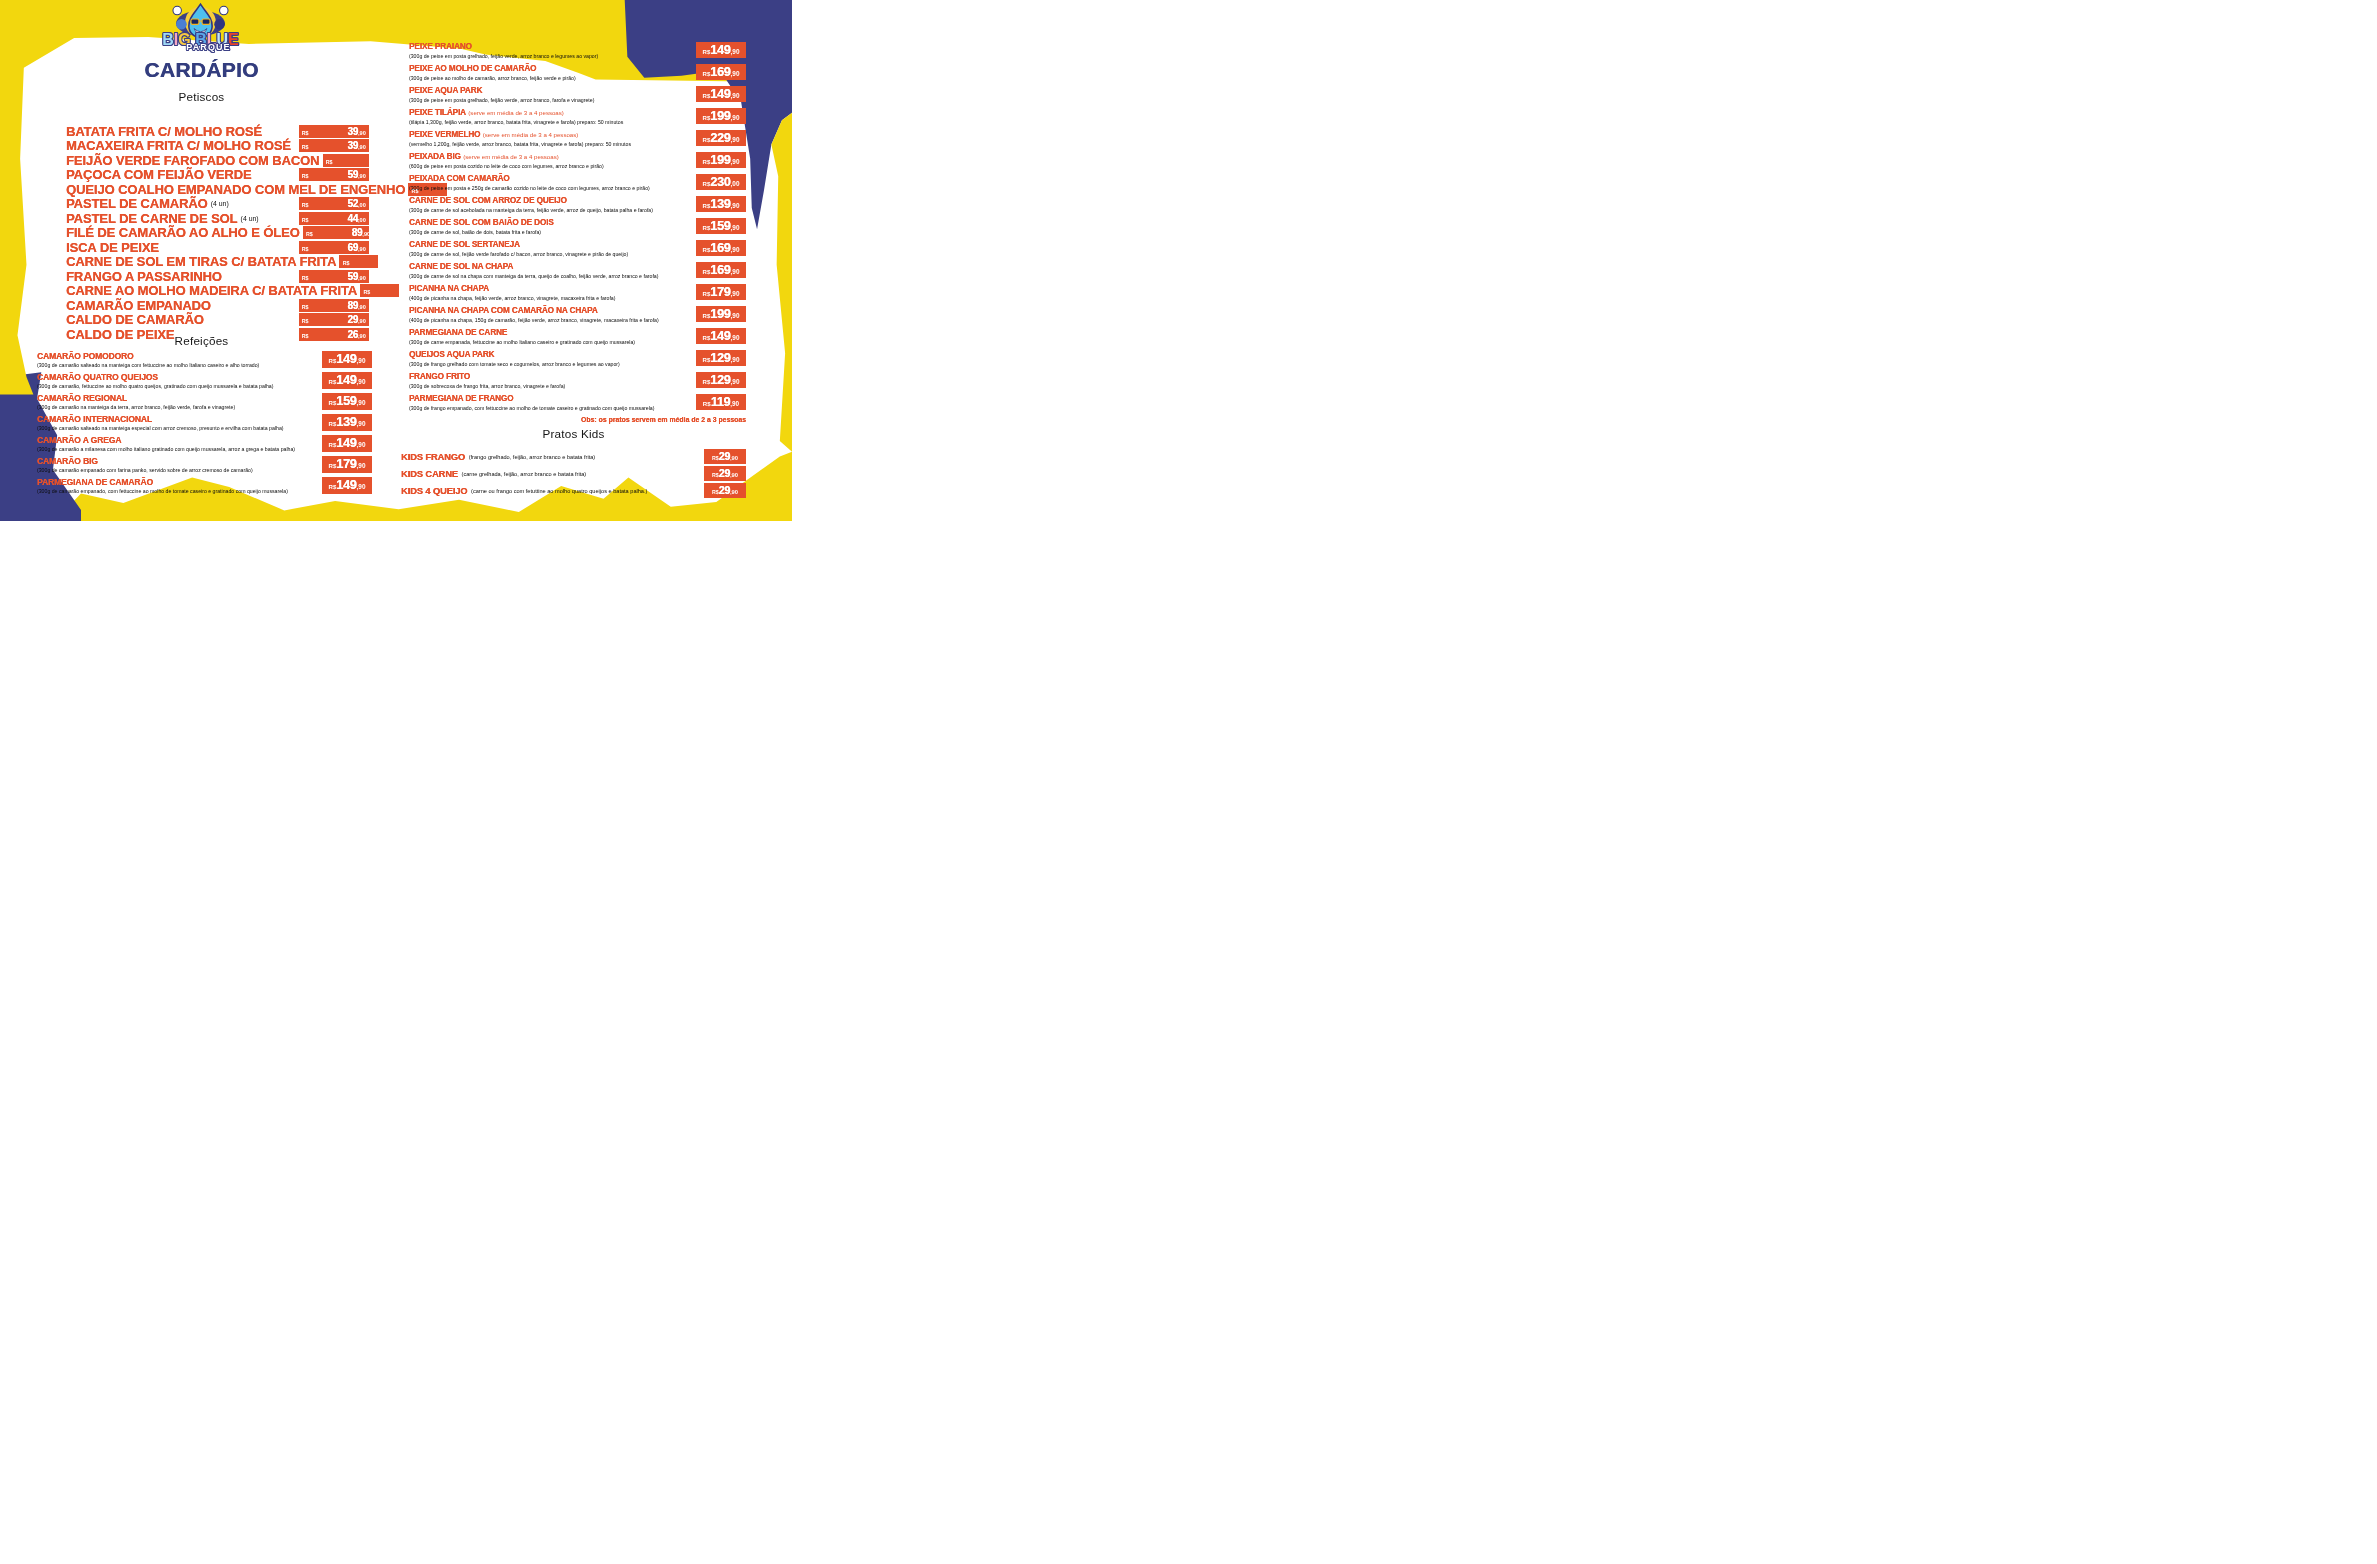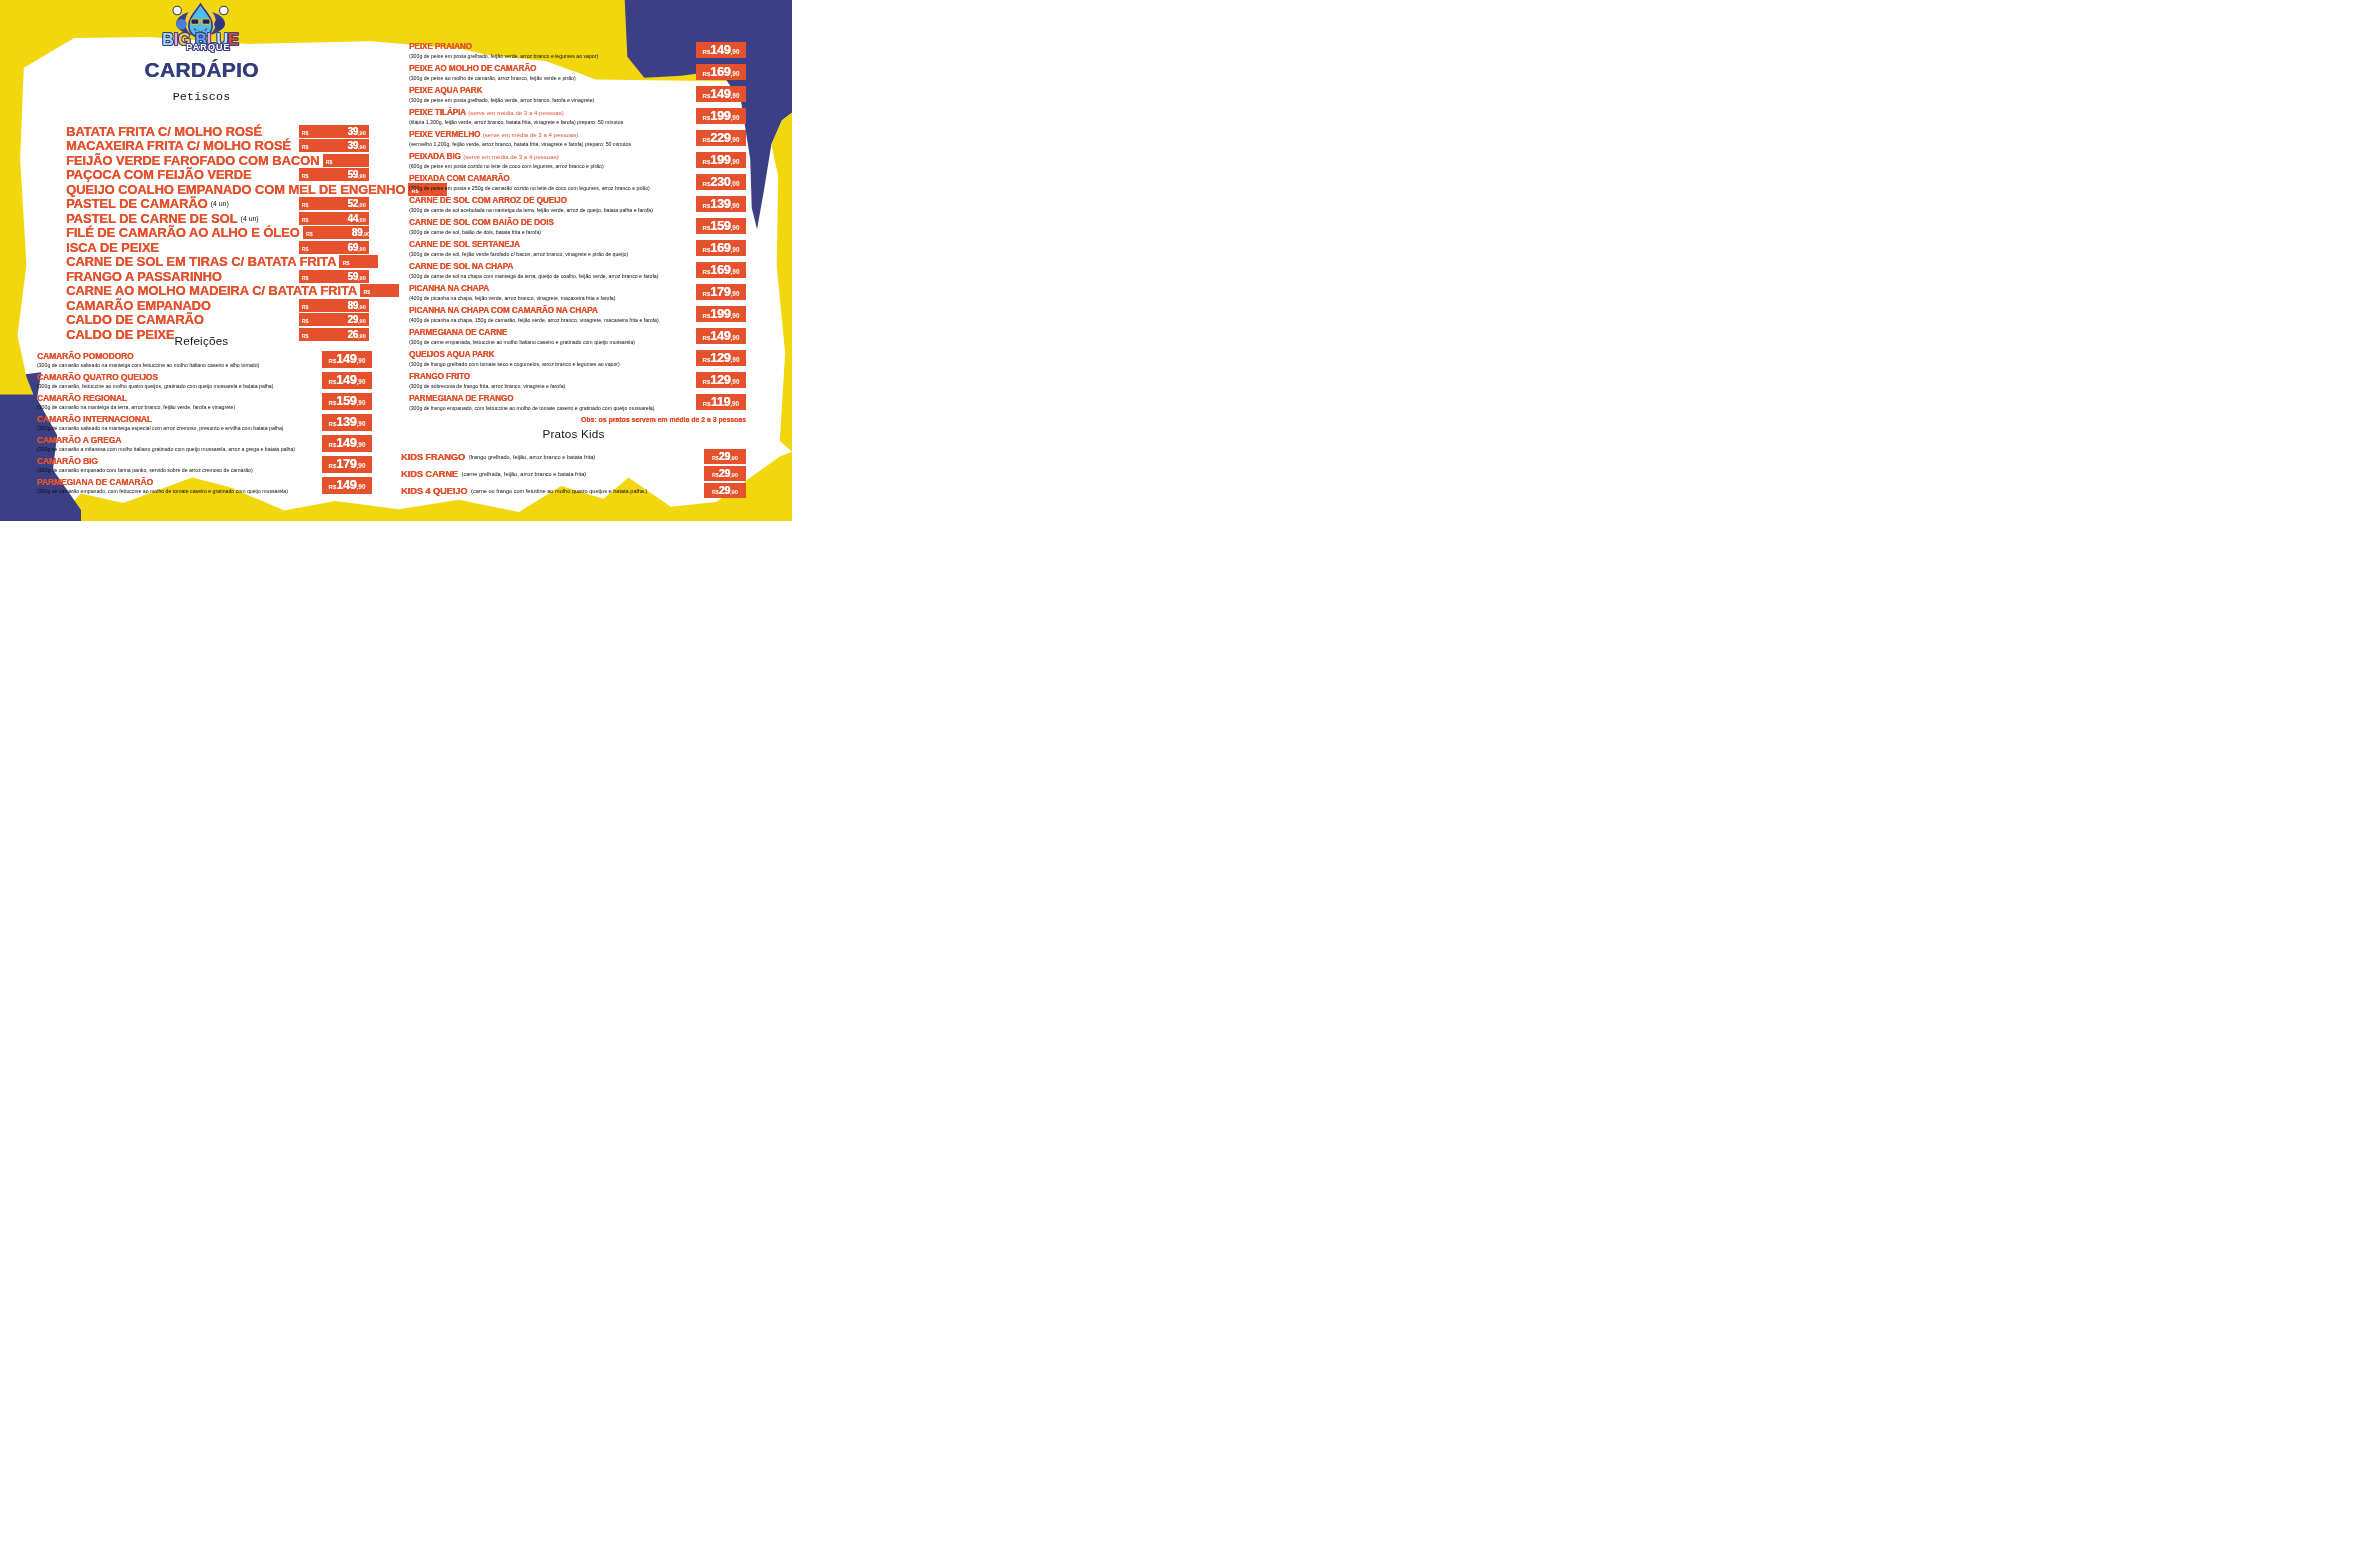--- a/index.html
+++ b/index.html
@@ -24,21 +24,21 @@
       0.8px 0.8px 0 var(--navy),-0.8px 0.8px 0 var(--navy),0.8px -0.8px 0 var(--navy),-0.8px -0.8px 0 var(--navy);}
   .logo-word2{position:absolute;left:16px;right:0;top:41px;text-align:center;color:#fff;
     font-weight:700;font-size:9px;letter-spacing:1.1px;
     text-shadow:1.1px 0 0 var(--navy),-1.1px 0 0 var(--navy),0 1.1px 0 var(--navy),0 -1.1px 0 var(--navy),
       0.8px 0.8px 0 var(--navy),-0.8px 0.8px 0 var(--navy),0.8px -0.8px 0 var(--navy),-0.8px -0.8px 0 var(--navy);}
   
   .page-title{position:absolute;left:69px;top:58px;width:265px;text-align:center;
     color:var(--title-navy);font-weight:700;font-size:21px;letter-spacing:0.3px;
     text-shadow:0.4px 0 0 currentColor;}
   .section-h{position:absolute;font-size:11.7px;font-weight:400;color:#161616;text-align:center;letter-spacing:0.2px;}
-  .h-petiscos{left:69px;top:90px;width:265px;font-family:Liberation Mono, monospace;}
+  .h-petiscos{left:69px;top:90px;width:265px;}
   .h-refeicoes{left:69px;top:334px;width:265px;}
   .h-kids{left:401px;top:427px;width:345px;}
   
   .badge{display:inline-block;background:var(--orange);color:#fff;text-align:center;white-space:nowrap;}
   .badge .rs{font-size:5.3px;font-weight:600;}
   .badge .int{font-weight:700;letter-spacing:-0.3px;text-shadow:0.3px 0 0 currentColor;}
   .badge .dec{font-weight:600;}
   .badge-sm{min-width:39px;height:13.2px;line-height:13.2px;padding:0 3.2px;}
   .badge-sm .int{font-size:10px;margin-left:39px;}
   .badge-sm .dec{font-size:5.6px;}

